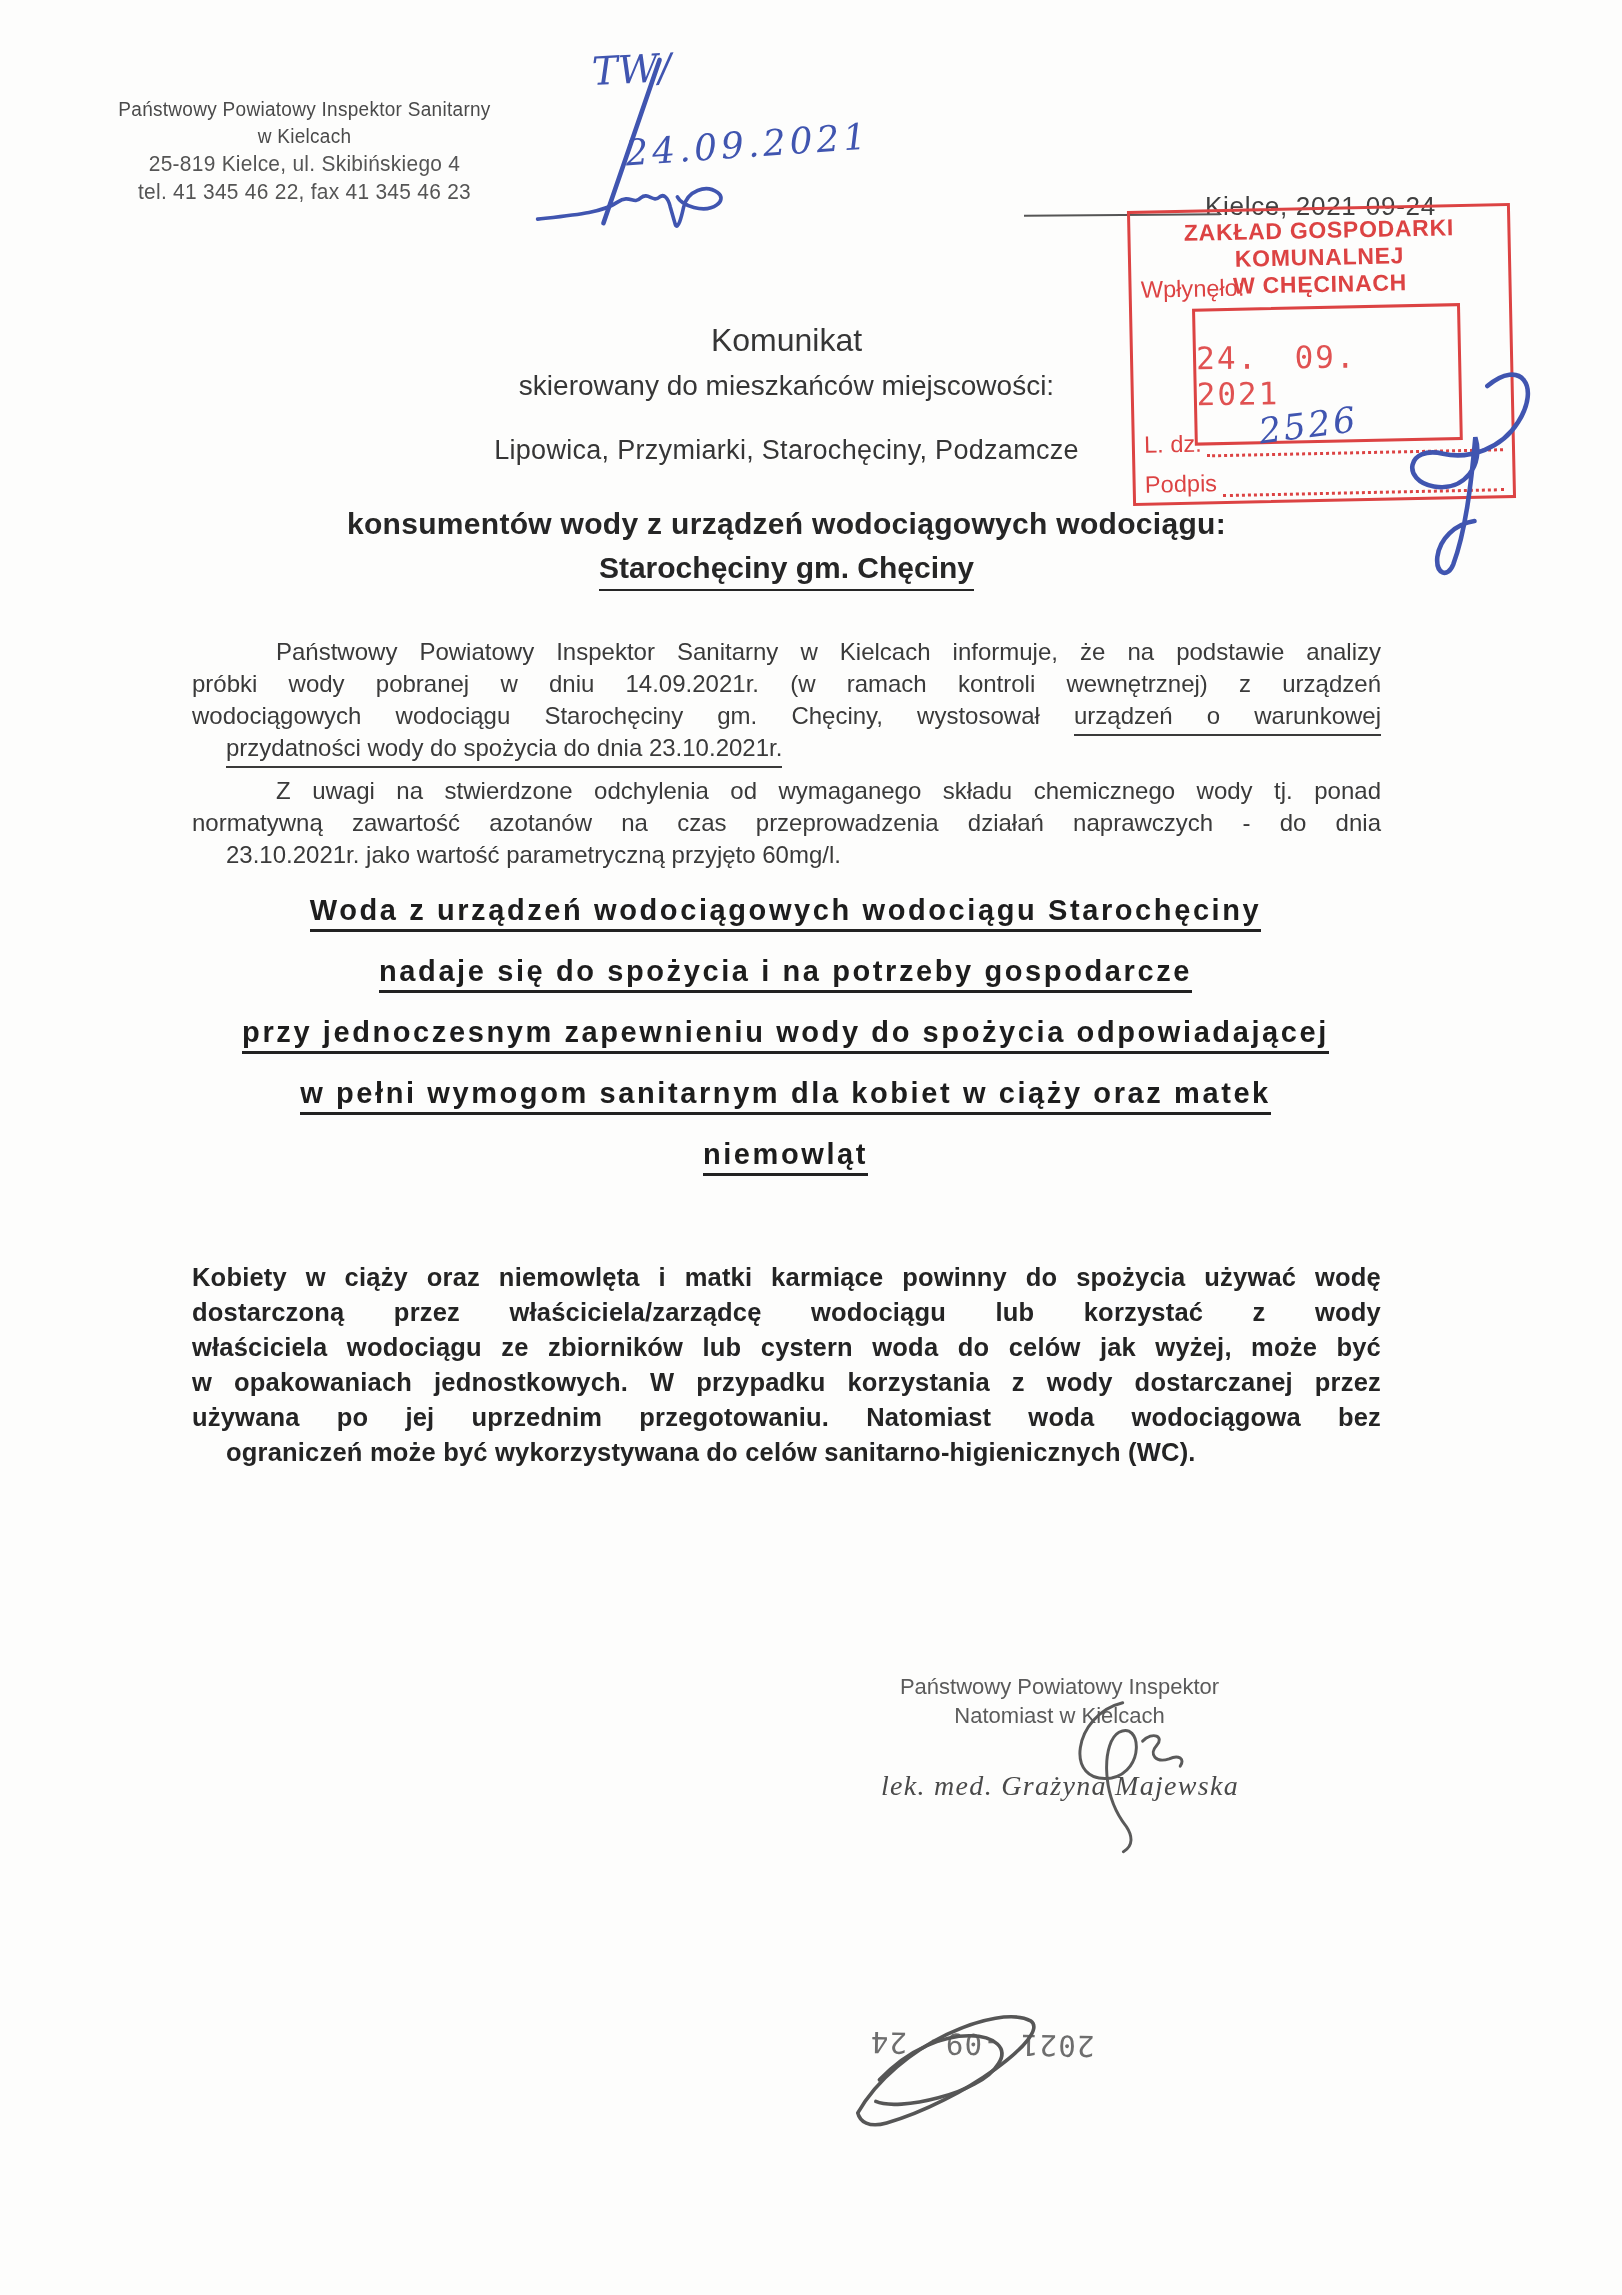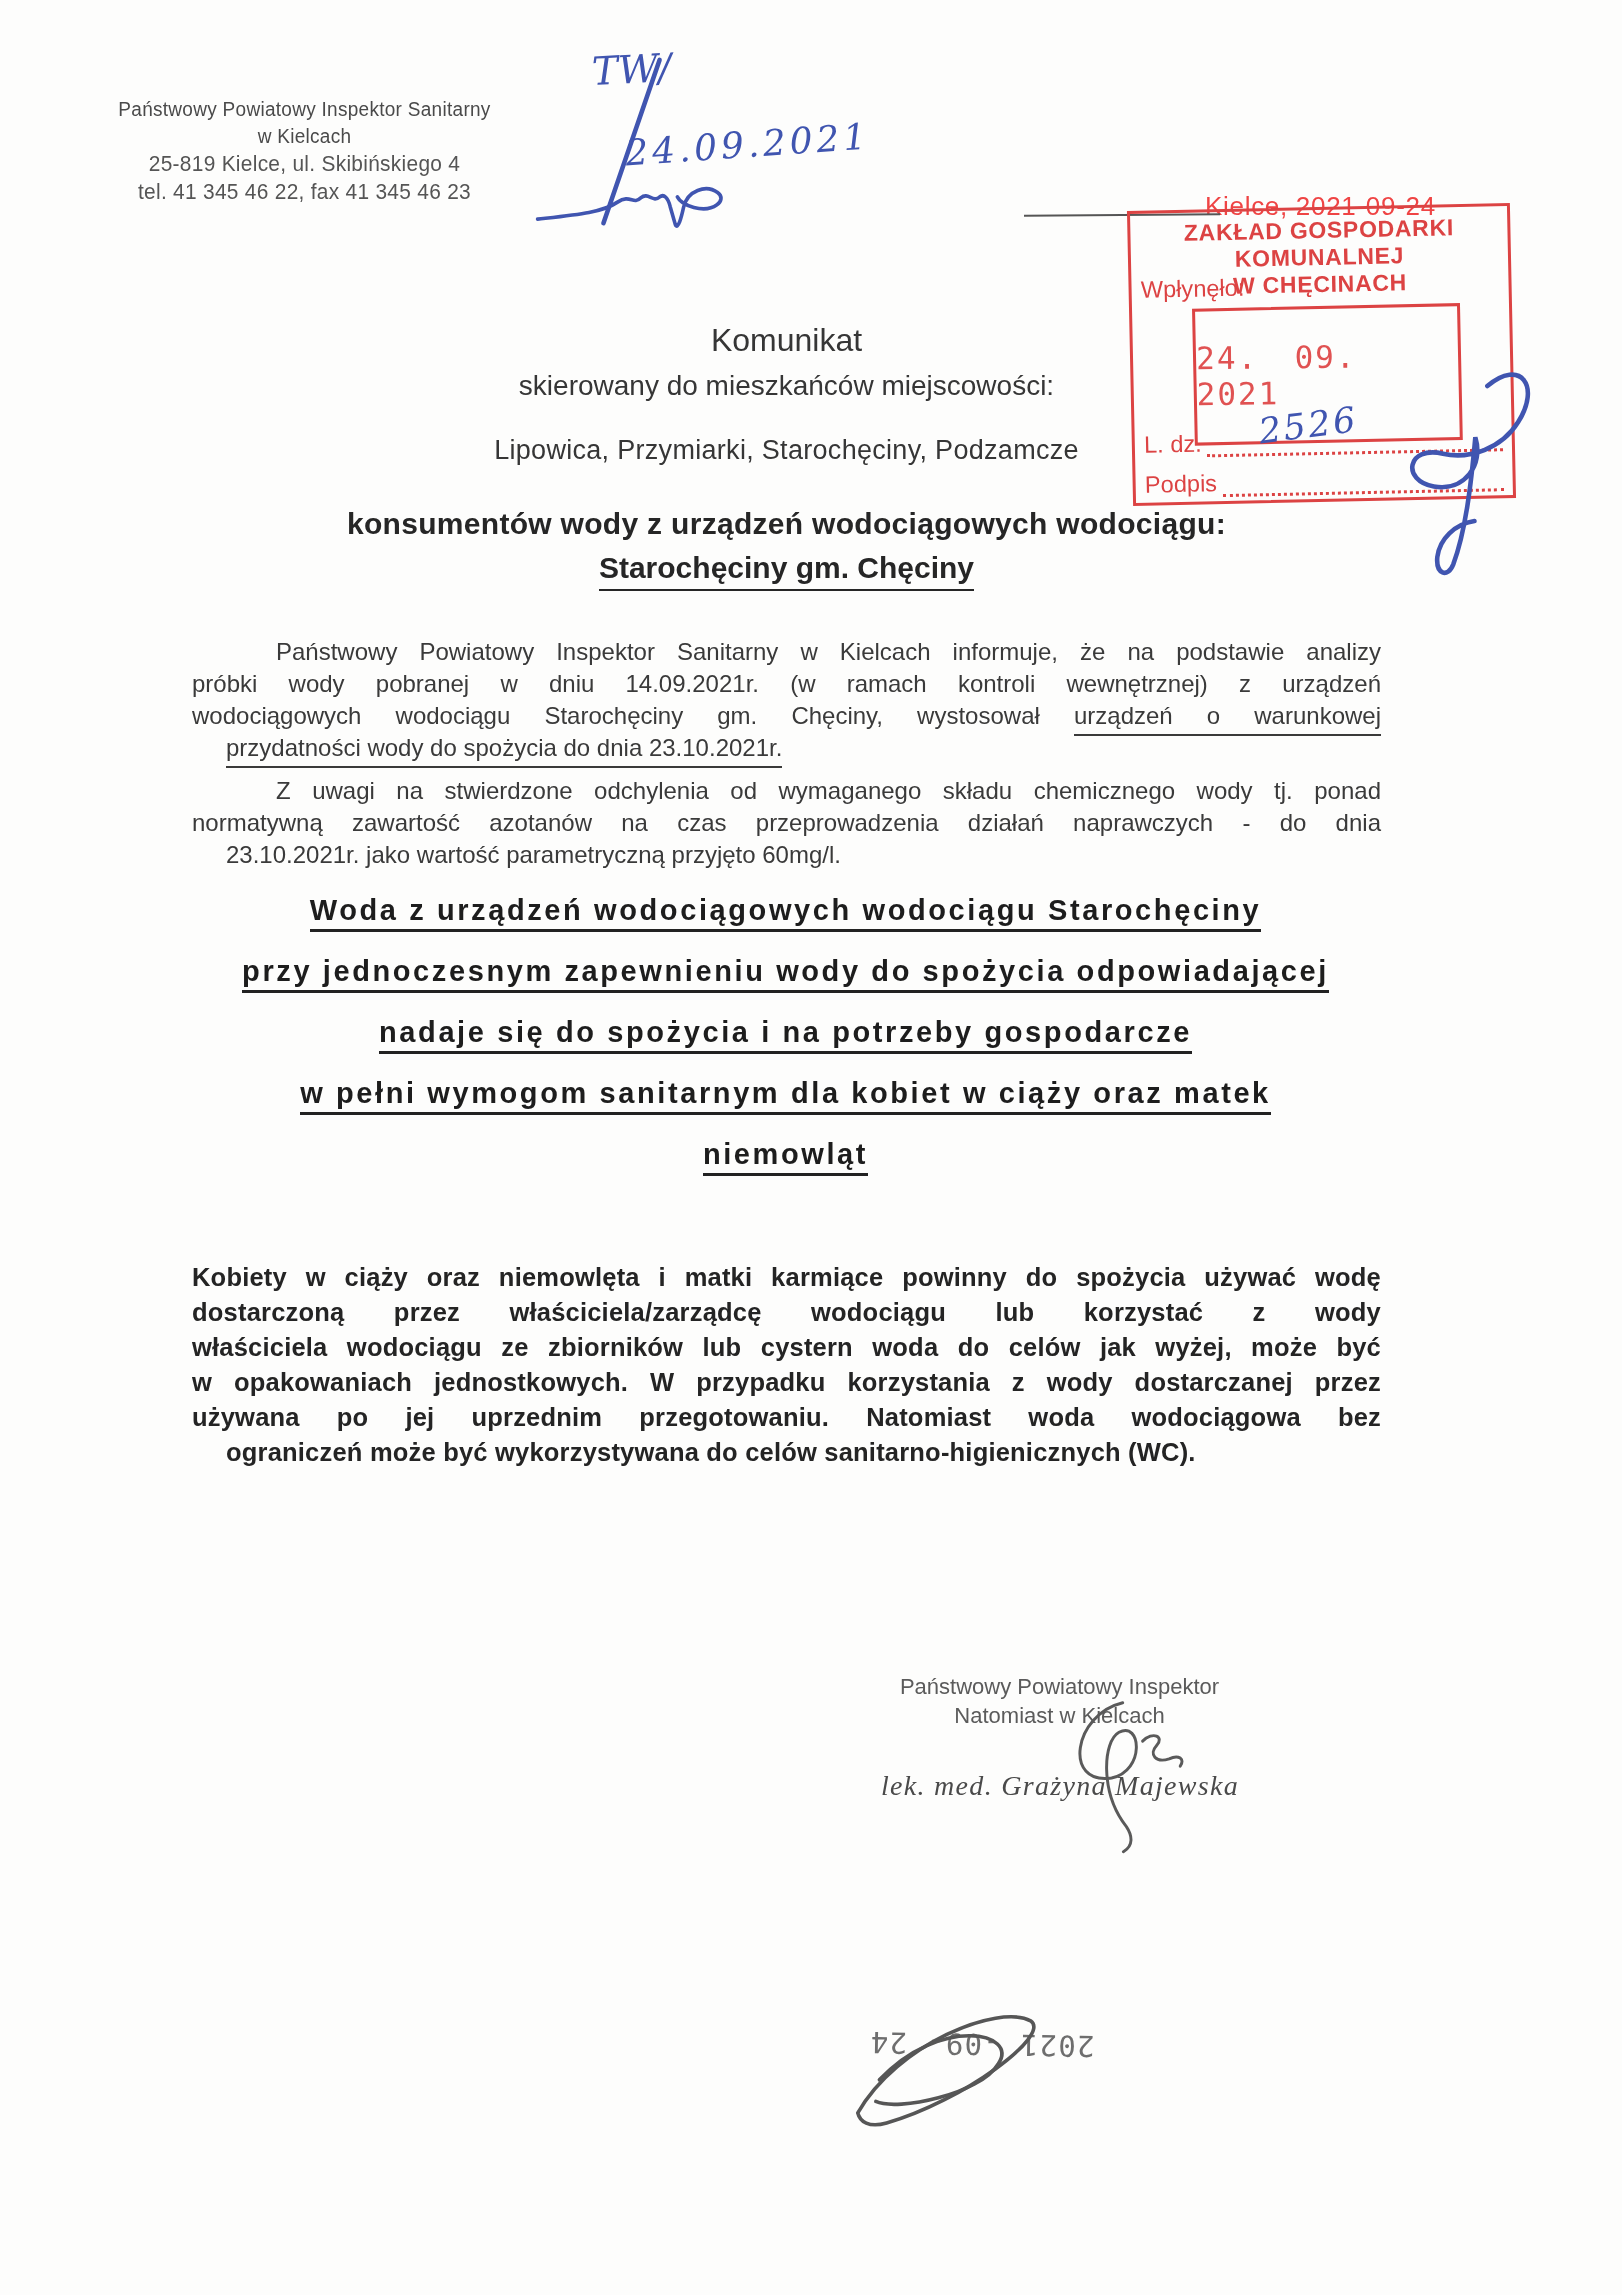--- a/index.html
+++ b/index.html
@@ -18,21 +18,21 @@
   }
   .lh-1,.lh-2{font-size:20px;line-height:27px;letter-spacing:0.3px;}
   .lh-3,.lh-4{font-size:22px;line-height:28px;letter-spacing:0.3px;color:#555;}
   
   .ink{color:#4055b0;font-family:"DejaVu Serif", serif;font-style:italic;}
   .hw-ref{position:absolute;left:592px;top:47px;font-size:39px;transform:rotate(-3deg);}
   .hw-date{position:absolute;left:625px;top:124px;font-size:36px;letter-spacing:3.9px;transform:rotate(-4deg);}
   .hw-slash{position:absolute;left:576px;top:52px;width:111px;height:183px;}
   .hw-paraph{position:absolute;left:535px;top:165px;width:196px;height:69px;}
   
-  .city-date{position:absolute;left:1205px;top:191px;font-size:26px;color:#ef4444;letter-spacing:0.7px;}
+  .city-date{position:absolute;left:1205px;top:191px;font-size:26px;color:#404040;letter-spacing:0.7px;}
   .strike-line{position:absolute;left:1024px;top:214px;width:196px;height:2px;background:#555;transform:rotate(-.5deg);}
   
   .stamp{
     position:absolute;left:1130px;top:207px;width:377px;height:289px;
     border:3.3px solid #dc4343;color:#dc4343;transform:rotate(-1.2deg);
   }
   .stamp-org1{margin-top:6.5px;text-align:center;font-weight:bold;font-size:23px;letter-spacing:0.7px;}
   .stamp-org2{text-align:center;font-weight:bold;font-size:23px;letter-spacing:0.7px;}
   .stamp-received{position:absolute;left:9.2px;top:63px;font-size:23.6px;}
   .stamp-datebox{
@@ -158,22 +158,22 @@
   </div>
 
   <div class="para p2">
     <div class="jl indent">Z uwagi na stwierdzone odchylenia od wymaganego składu chemicznego wody tj. ponad</div>
     <div class="jl">normatywną zawartość azotanów na czas przeprowadzenia działań naprawczych - do dnia</div>
     <div class="ll">23.10.2021r. jako wartość parametryczną przyjęto 60mg/l.</div>
   </div>
 
   <div class="statement">
     <div class="st-line"><span class="ul">Woda z urządzeń wodociągowych wodociągu Starochęciny</span></div>
+    <div class="st-line"><span class="ul">nadaje się do spożycia i na potrzeby gospodarcze</span></div>
     <div class="st-line"><span class="ul">przy jednoczesnym zapewnieniu wody do spożycia odpowiadającej</span></div>
-    <div class="st-line"><span class="ul">nadaje się do spożycia i na potrzeby gospodarcze</span></div>
     <div class="st-line"><span class="ul">w pełni wymogom sanitarnym dla kobiet w ciąży oraz matek</span></div>
     <div class="st-line"><span class="ul">niemowląt</span></div>
   </div>
 
   <div class="advisory">
     <div class="jl">Kobiety w ciąży oraz niemowlęta i matki karmiące powinny do spożycia używać wodę</div>
     <div class="jl">dostarczoną przez właściciela/zarządcę wodociągu lub korzystać z wody</div>
     <div class="jl">właściciela wodociągu ze zbiorników lub cystern woda do celów jak wyżej, może być</div>
     <div class="jl">w opakowaniach jednostkowych. W przypadku korzystania z wody dostarczanej przez</div>
     <div class="jl">używana po jej uprzednim przegotowaniu. Natomiast woda wodociągowa bez</div>

